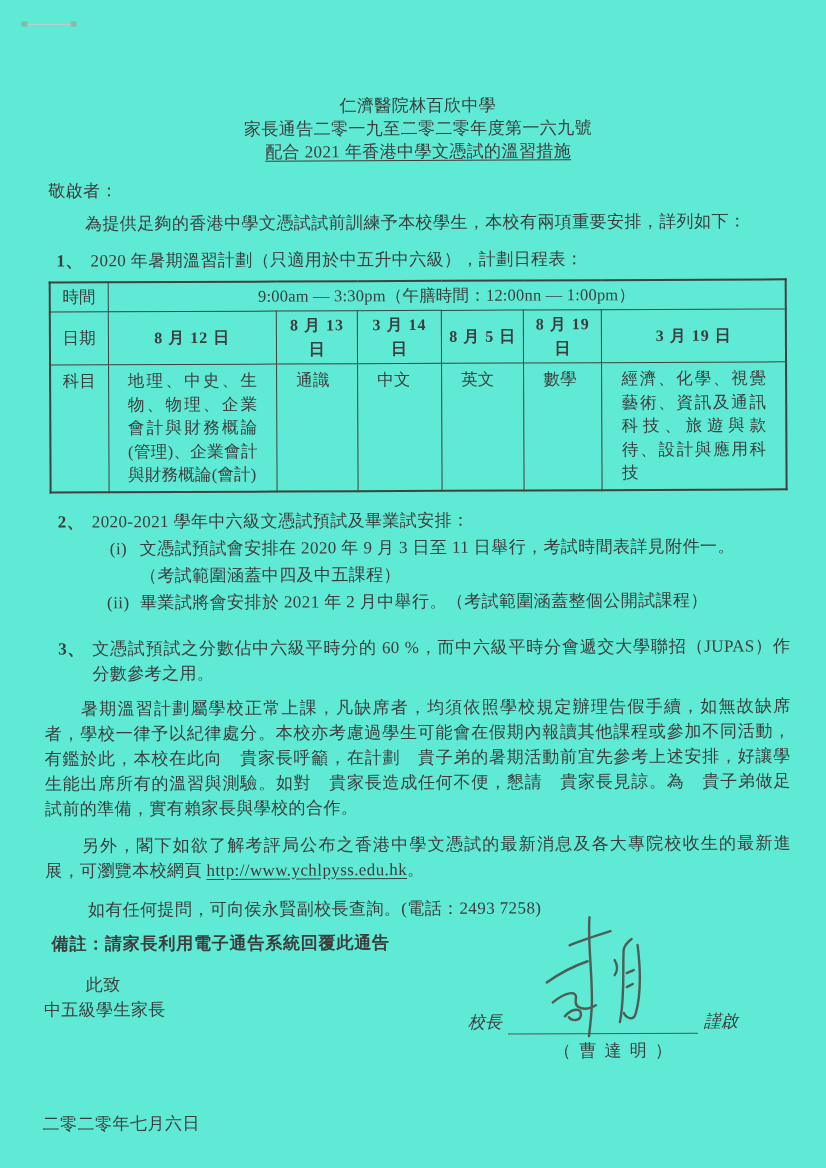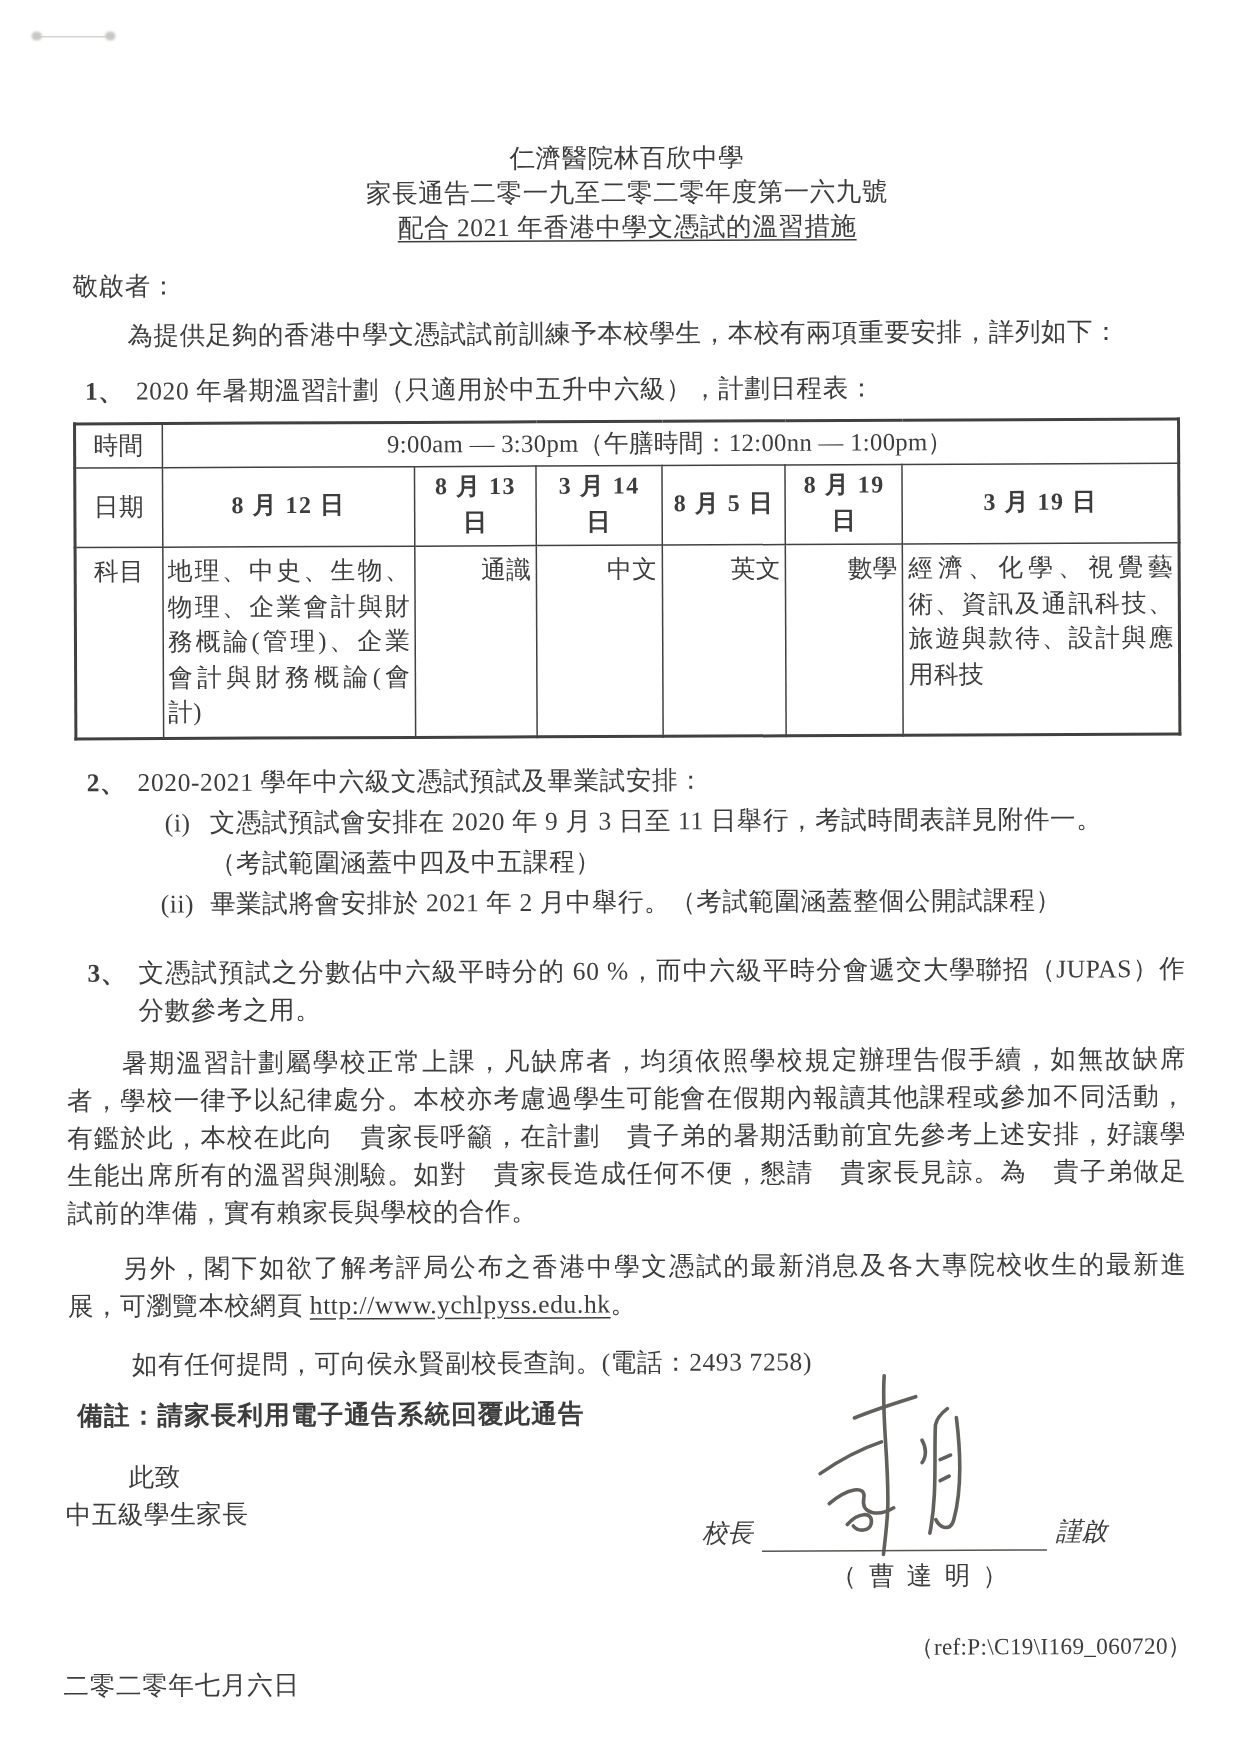--- a/index.html
+++ b/index.html
@@ -1,21 +1,21 @@
 <!DOCTYPE html>
 <html><head>
 <meta charset="utf-8">
 <style>
   * { margin:0; padding:0; box-sizing:border-box; }
   html,body { background:#e8e8e8; }
   .page {
     position:relative;
     width:826px; height:1168px;
     margin:0 auto;
-    background:#ffffff;
+    background:#5eead4;
     color:#3d3d3d;
     font-family:"Liberation Serif","DejaVu Serif",serif;
     overflow:hidden;
   }
   .tilt { position:absolute; inset:0; transform:rotate(-0.25deg); }
 
   
   .staple-dot { position:absolute; width:7px; height:6px; border-radius:50%;
     background:#9a9a96; opacity:.55; filter:blur(.6px); }
   .staple-line { position:absolute; height:1px; background:#c9c9c4; opacity:.8; }
@@ -45,22 +45,22 @@
   table.sched td, table.sched th {
     border:1px solid #41413f;
     font-weight:normal;
     padding:2px 6px;
     line-height:24px;
   }
   tr.r-time td, tr.r-time th { height:29px; text-align:center; }
   tr.r-date td, tr.r-date th { height:29px; text-align:center; }
   tr.r-date td { font-weight:bold; font-size:16px; letter-spacing:1px; }
   tr.r-subj th { text-align:center; vertical-align:top; padding-top:4px; }
-  tr.r-subj td { vertical-align:top; padding:4px 3px; line-height:23.5px; }
-  td.c-center { text-align:right; }
+  tr.r-subj td { vertical-align:top; padding:4px 19px; line-height:23.5px; }
+  td.c-center { text-align:left; }
   td.c-just { text-align:justify; }
   tr.r-subj { height:116px; }
 
   .item2-sub { position:relative; padding-left:90px; margin-top:2px; text-align:justify; }
   .sub-label { position:absolute; left:60px; top:0; }
   .sub-label-ii { left:57px; }
   .item3 { margin-top:21px; }
 
   .p-long { margin-top:10px; margin-left:-6px; width:746px; }
   .p-web { margin-top:12px; margin-left:-6px; width:746px; }
@@ -197,15 +197,14 @@
     </svg>
     <div class="sig-row">
       <span class="sig-label">校長</span>
       <span class="sig-line"></span>
       <span class="sig-label">謹啟</span>
     </div>
     <div class="sig-name">（ 曹 達 明 ）</div>
   </div>
 
   <div class="footer-date">二零二零年七月六日</div>
-  <div class="footer-ref">（ref:P:\C19\I169_060720）</div>
   </div>
 </div>
 
 </body></html>

